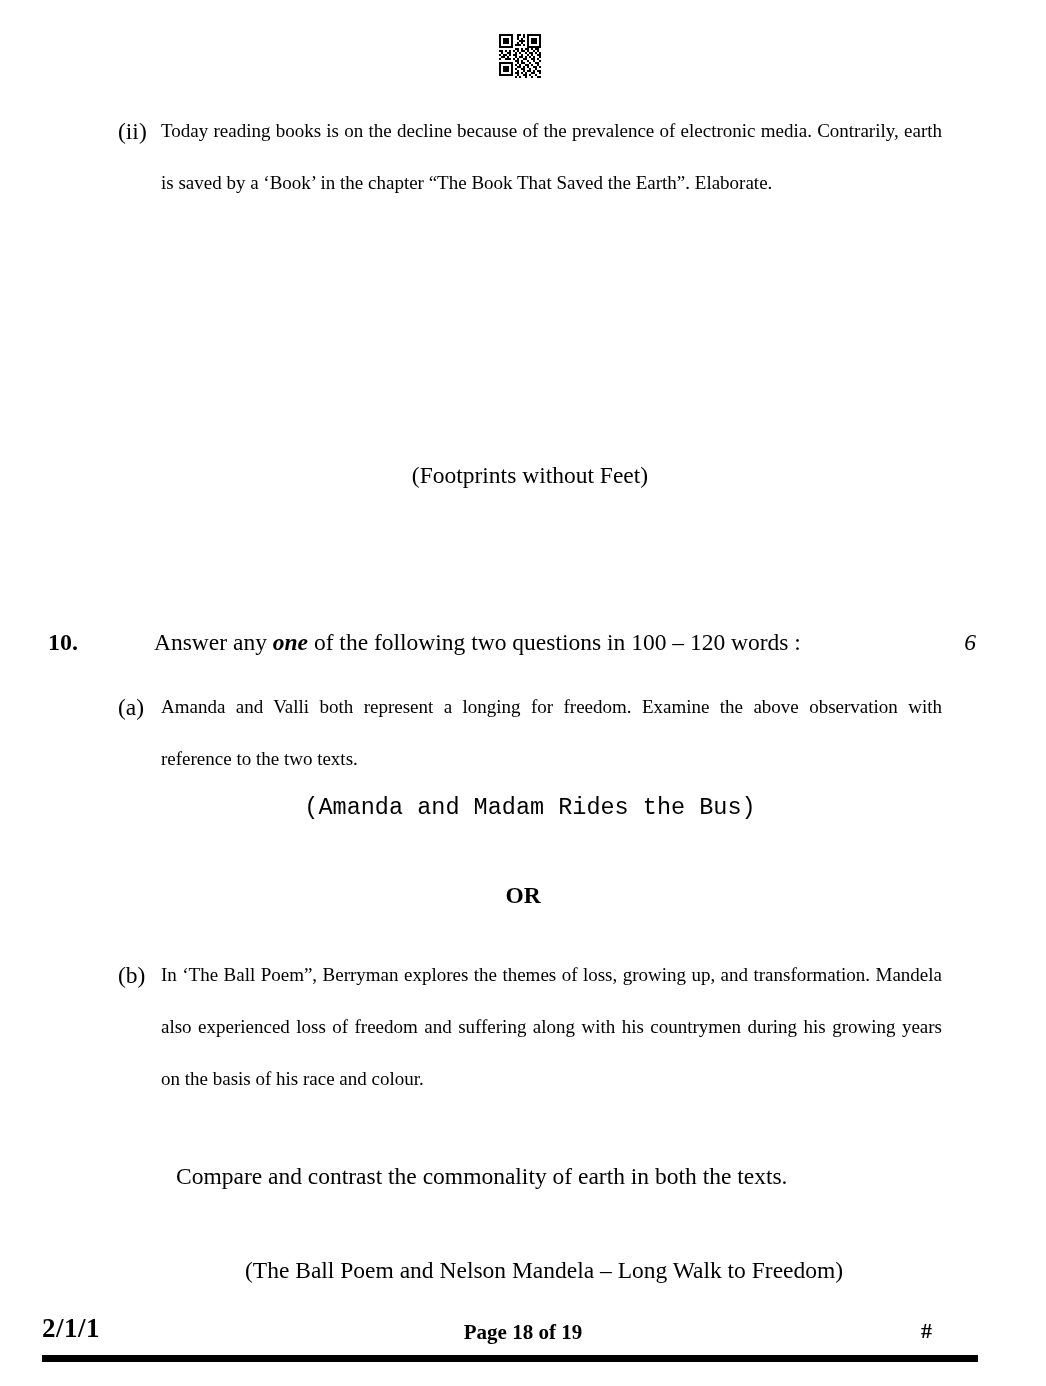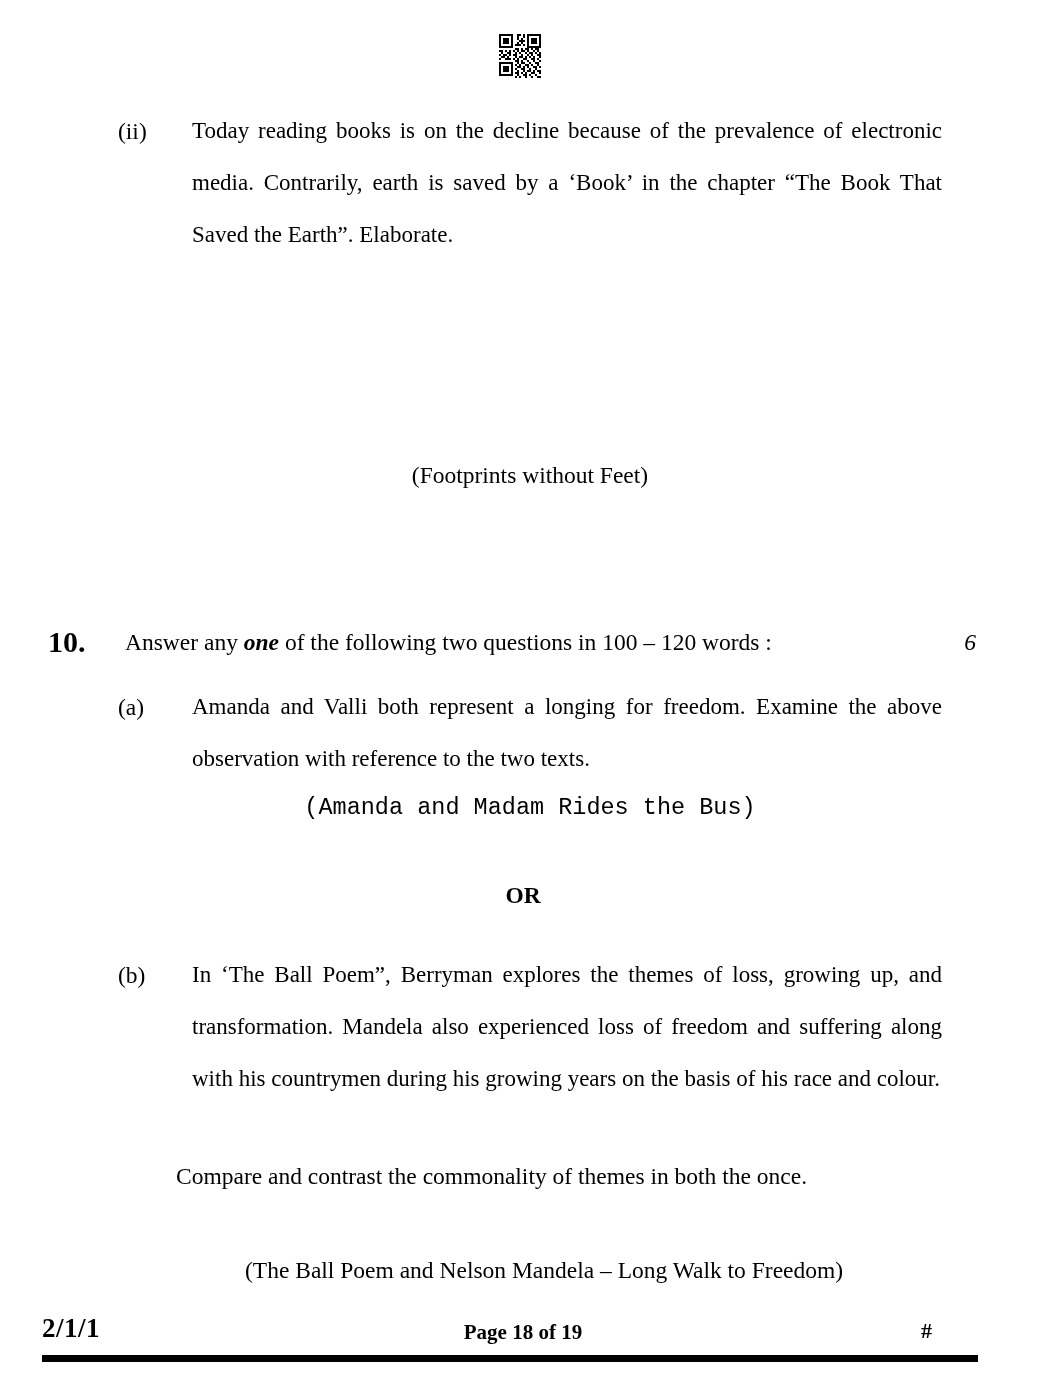--- a/index.html
+++ b/index.html
@@ -37,22 +37,22 @@
   .qblock .marker {
     position: absolute;
     left: 0;
     top: 0;
     width: 56px;
     font-size: 23.5px;
     line-height: 52px;
     text-align: left;
   }
   .qblock .bodytext {
-    margin-left: 74px;
-    font-size: 23px;
+    margin-left: 43px;
+    font-size: 19px;
     line-height: 52px;
     text-align: justify;
     text-justify: inter-word;
     hyphens: none;
   }
 
   
   .jpara {
     text-align: justify;
     text-align-last: left;
@@ -71,26 +71,26 @@
   
   .mainq {
     position: absolute;
     left: 48px;
     width: 944px;
   }
   .mainq .num {
     position: absolute;
     left: 0;
     top: 0;
-    font-size: 30px;
+    font-size: 24px;
     font-weight: bold;
     line-height: 32px;
   }
   .mainq .qtext {
-    margin-left: 77px;
+    margin-left: 106px;
     font-size: 23.5px;
     line-height: 32px;
     display: inline-block;
   }
   .mainq .marks {
     position: absolute;
     right: 16px;
     top: 0;
     font-size: 23.5px;
     font-style: italic;
@@ -303,21 +303,21 @@
 
   <div class="attrib" style="top:793px;font-family:Liberation Mono, monospace;">(Amanda and Madam Rides the Bus)</div>
 
   <div class="or-sep" style="top:870px;">OR</div>
 
   <div class="qblock" style="top:949px;">
     <div class="marker">(b)</div>
     <div class="bodytext jpara">In ‘The Ball Poem”, Berryman explores the themes of loss, growing up, and transformation. Mandela also experienced loss of freedom and suffering along with his countrymen during his growing years on the basis of his race and colour.</div>
   </div>
 
-  <div class="plainline" style="left:176px; top:1160px;">Compare and contrast the commonality of themes in both the once.</div>
+  <div class="plainline" style="left:176px; top:1160px;">Compare and contrast the commonality of earth in both the texts.</div>
 
   <div class="plainline" style="left:245px; top:1254px;">(The Ball Poem and Nelson Mandela – Long Walk to Freedom)</div>
 
   <div class="footer-code">2/1/1</div>
   <div class="footer-page">Page 18 of 19</div>
   <div class="footer-hash">#</div>
   <div class="footer-rule"></div>
 
 </div>
 

